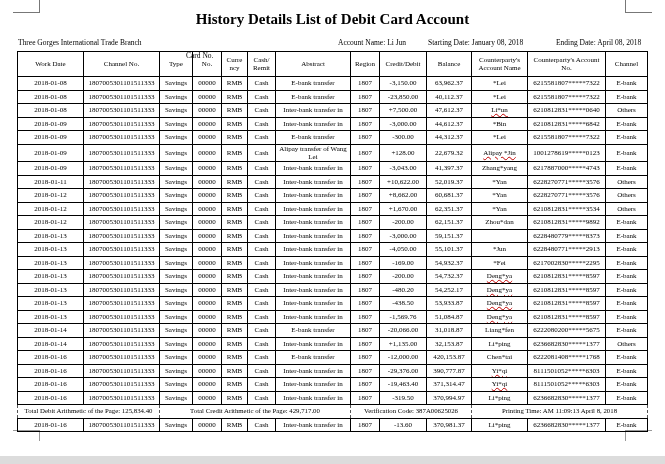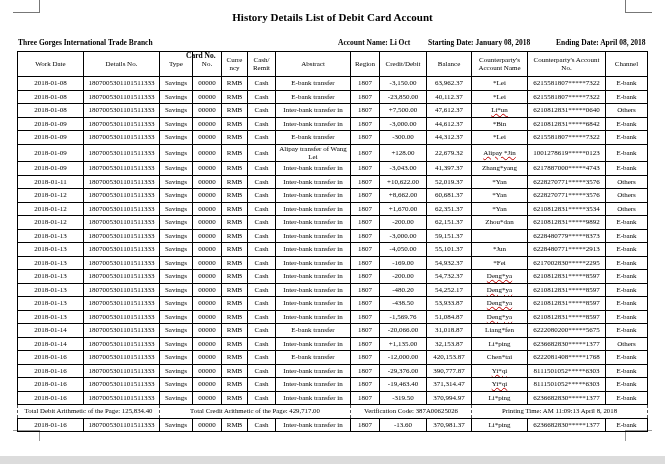--- a/index.html
+++ b/index.html
@@ -13,23 +13,23 @@
   }
   .crop-mark { position:absolute; width:26px; height:12px; }
   .crop-tl { left:13px; top:0;  border-right:1px solid #777; border-bottom:1px solid #777; }
   .crop-tr { right:13px; top:0; border-left:1px solid #777;  border-bottom:1px solid #777; }
   .crop-bl { left:13px; top:430px;  border-right:1px solid #999; border-top:1px solid #999; height:10px;}
   .crop-br { right:13px; top:430px; border-left:1px solid #999;  border-top:1px solid #999; height:10px;}
   .page-bottom-edge { position:absolute; left:0; top:456px; width:665px; height:8px; background:#dcdcdc; }
 
   .page-title {
     position:absolute; top:11px; left:0; width:665px;
-    text-align:center; font-weight:bold; font-size:11px;
+    text-align:center; font-weight:bold; font-size:15px;
   }
-  .info-line { position:absolute; top:38px; left:0; width:665px; height:11px; font-size:7.5px; font-weight:bold; }
+  .info-line { position:absolute; top:38px; left:0; width:665px; height:11px; font-size:7.5px; font-weight:normal; }
   .info-line span { position:absolute; white-space:nowrap; }
   .info-branch   { left:18px; }
   .info-cardno   { left:186px;margin-top:13px; }
   .info-account  { left:338px; }
   .info-starting { left:428px; }
   .info-ending   { left:556px; }
 
   table.history {
     position:absolute; top:51px; left:17px;
     width:631px; border-collapse:collapse; table-layout:fixed;
@@ -62,21 +62,21 @@
 <div class="crop-mark crop-tl"></div>
 <div class="crop-mark crop-tr"></div>
 <div class="crop-mark crop-bl"></div>
 <div class="crop-mark crop-br"></div>
 
 <div class="page-title">History Details List of Debit Card Account</div>
 
 <div class="info-line">
   <span class="info-branch">Three Gorges International Trade Branch</span>
   <span class="info-cardno">Card No.</span>
-  <span class="info-account">Account Name: Li Oct</span>
+  <span class="info-account">Account Name: Li Jun</span>
   <span class="info-starting">Starting Date: January 08, 2018</span>
   <span class="info-ending">Ending Date: April 08, 2018</span>
 </div>
 
 <table class="history">
   <colgroup>
     <col style="width:66px">
       <col style="width:76px">
       <col style="width:33px">
     <col style="width:29px">
@@ -86,21 +86,21 @@
       <col style="width:29px">
       <col style="width:47px">
     <col style="width:45px">
       <col style="width:56px">
       <col style="width:78px">
     <col style="width:42px">
   </colgroup>
   <thead>
     <tr>
         <th>Work Date</th>
-        <th>Details No.</th>
+        <th>Channel No.</th>
         <th>Type</th>
         <th>No.</th>
         <th>Curre
 ncy</th>
         <th>Cash/
 Remit</th>
         <th>Abstract</th>
         <th>Region</th>
         <th>Credit/Debit</th>
         <th>Balance</th>

